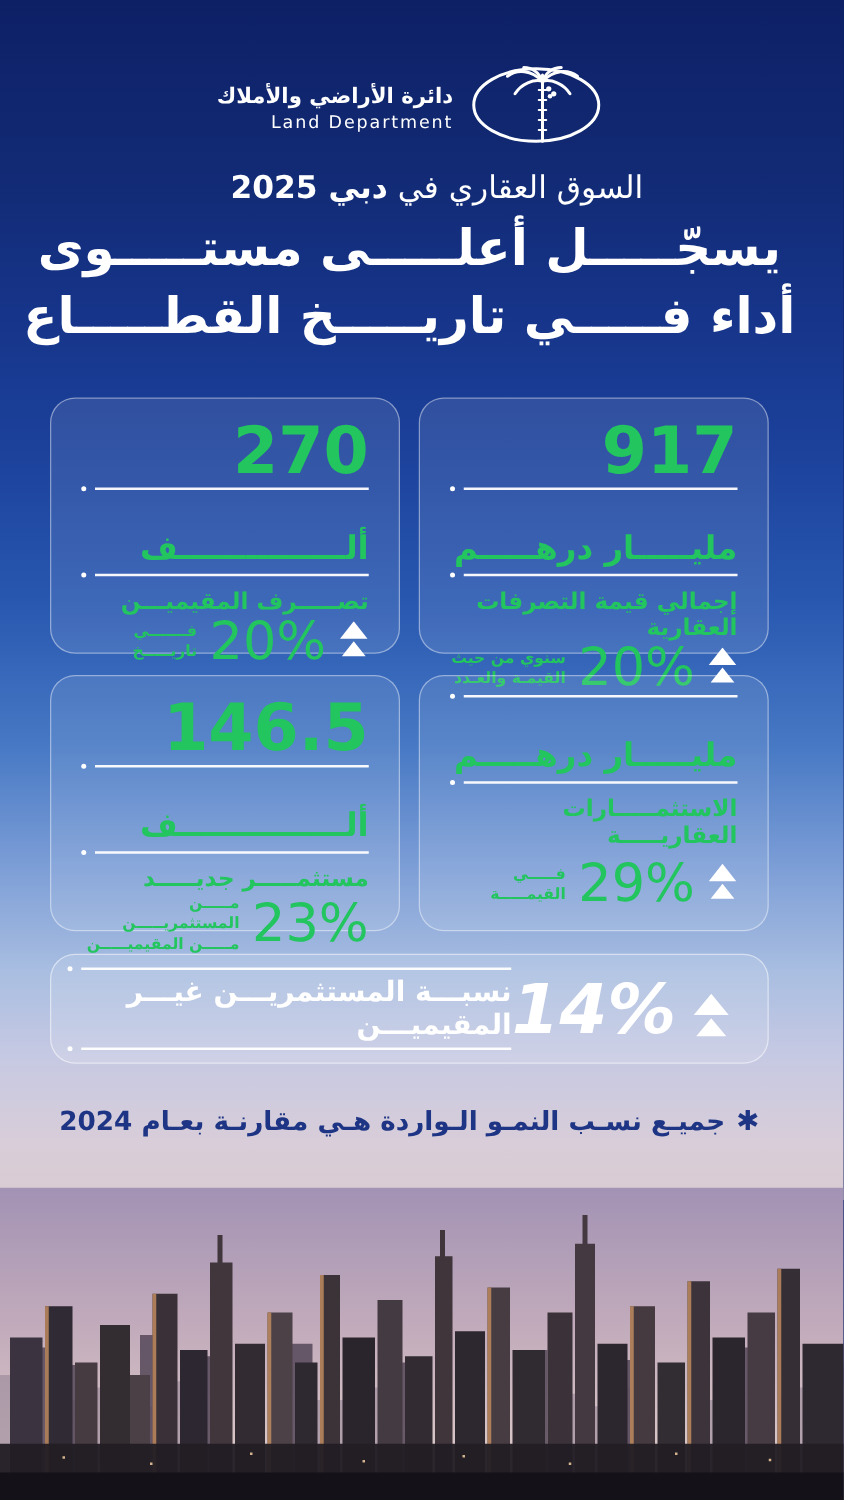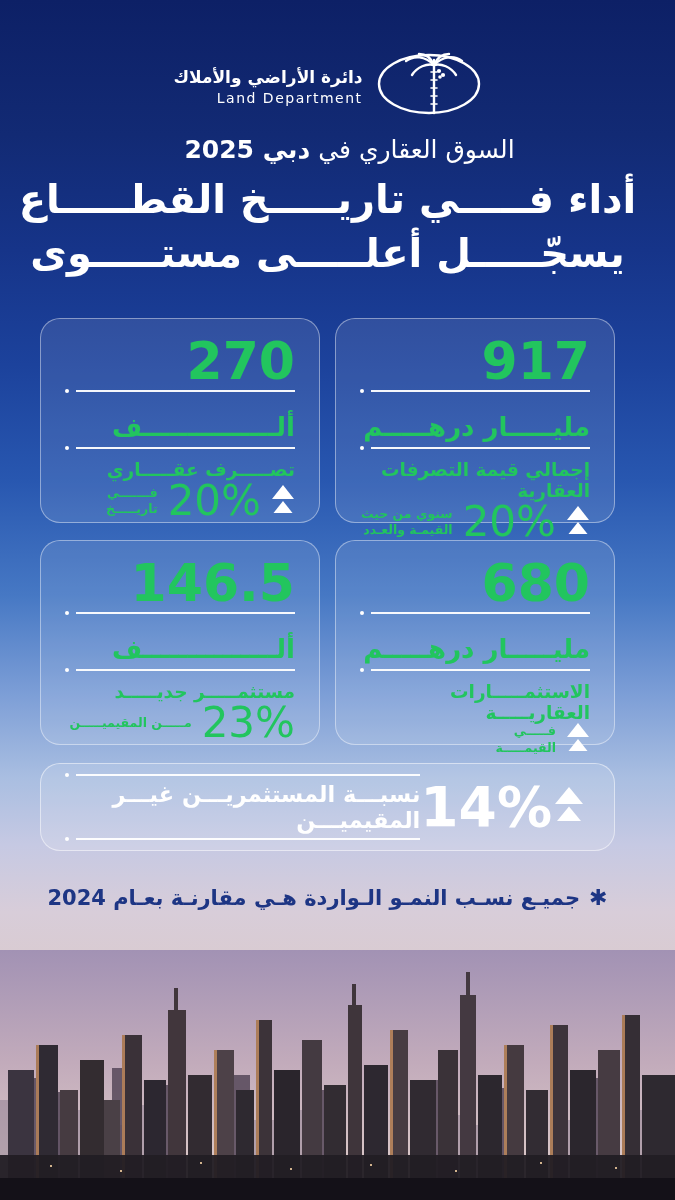--- a/index.html
+++ b/index.html
@@ -43,36 +43,36 @@
     background:rgba(255,255,255,0.10);
     border:1.5px solid rgba(255,255,255,0.42);
     padding:14px 24px 16px; color:#22c55e;
     display:flex; flex-direction:column;
   }
   .card-number { text-align:right; font-size:52px; font-weight:800; line-height:1.08; }
   .card-number .ltr { direction:ltr; unicode-bidi:isolate; }
   .decor { direction:ltr; display:flex; align-items:center; gap:7px; }
   .decor .dot { width:4px; height:4px; border-radius:50%; background:#fff; flex:0 0 auto; }
   .decor .line { flex:1; height:1.6px; background:rgba(255,255,255,0.95); }
-  .unit-text { text-align:right; font-size:26px; font-weight:800; padding:19px 0 4px; }
+  .unit-text { text-align:right; font-size:26px; font-weight:800; padding:7px 0 4px;margin-top:24px; }
   .card-desc { margin-top:9px; text-align:right; font-size:18.5px; font-weight:700; }
   .growth { margin-top:auto; display:flex; align-items:center; justify-content:flex-start; gap:10px; }
   .growth-pct { font-size:42px; font-weight:400; direction:ltr; unicode-bidi:isolate; line-height:1; }
   .growth-note { font-size:12.5px; font-weight:700; line-height:1.3; text-align:right; }
   .arrow-up svg { display:block; }
 
   
   .wide-card {
     direction:rtl; margin:18px 40px 0; height:88px; border-radius:20px;
     background:rgba(255,255,255,0.13);
     border:1.5px solid rgba(255,255,255,0.50);
     display:flex; align-items:center; justify-content:space-between;
     padding:0 30px 0 48px; color:#fff;
   }
-  .value-group { display:flex; align-items:center; gap:2px; }
+  .value-group { display:flex; align-items:flex-end; gap:13px;font-style:italic; }
   .wide-pct { font-size:55px; font-weight:800; direction:ltr; unicode-bidi:isolate; line-height:1; }
   .label-block { min-width:355px; }
   .wide-label { text-align:right; font-size:22.5px; font-weight:800; padding:4px 0; }
 
   
   .footnote {
     direction:rtl; margin-top:34px; text-align:center;
     color:#1d3584; font-weight:800; font-size:21px;
   }
   .footnote .marker { font-size:22px; margin-left:9px; }
@@ -110,22 +110,22 @@
       </svg>
     </span>
   </div>
 
   <div class="subtitle">
     <span>السوق العقاري في</span>
     <span class="bold">دبي 2025</span>
   </div>
 
   <div class="headline">
+    <div>يسجّـــــل أعلـــــى مستـــــوى</div>
     <div>أداء فـــــي تاريـــــخ القطـــــاع</div>
-    <div>يسجّـــــل أعلـــــى مستـــــوى</div>
   </div>
 
   <div class="cards">
 
     <div class="card">
       <div class="card-number">
         <span class="ltr">917</span>
       </div>
       <div class="unit-block">
         <div class="decor">
@@ -162,59 +162,57 @@
         <div class="decor">
             <span class="dot"></span>
             <span class="line"></span>
           </div>
         <div class="unit-text">ألـــــــــــــــف</div>
         <div class="decor">
             <span class="dot"></span>
             <span class="line"></span>
           </div>
       </div>
-      <div class="card-desc">تصـــــرف عقـــــاري</div>
+      <div class="card-desc">تصـــــرف المقيميـــن</div>
       <div class="growth">
         <span class="arrow-up">
           <svg width="24" height="33" viewBox="0 0 24 33" fill="#fff">
             <path d="M12 0 L23 14 H1 Z"></path>
               <path d="M12 16 L21.5 28 H2.5 Z"></path>
           </svg>
         </span>
         <span class="growth-pct">20%</span>
         <span class="growth-note">
           <div>فـــــــي</div>
           <div>تاريـــــخ</div>
         </span>
       </div>
     </div>
 
     <div class="card">
-      <div class="card-number">
-        <span class="ltr">680</span>
-      </div>
       <div class="unit-block">
         <div class="decor">
             <span class="dot"></span>
             <span class="line"></span>
           </div>
         <div class="unit-text">مليـــــار درهـــــم</div>
         <div class="decor">
             <span class="dot"></span>
             <span class="line"></span>
           </div>
       </div>
       <div class="card-desc">الاستثمـــــارات العقاريـــــة</div>
       <div class="growth">
         <span class="arrow-up">
           <svg width="24" height="33" viewBox="0 0 24 33" fill="#fff">
             <path d="M12 0 L23 14 H1 Z"></path>
               <path d="M12 16 L21.5 28 H2.5 Z"></path>
           </svg>
         </span>
+        <span class="growth-pct">29%</span>
         <span class="growth-note">
           <div>فـــــي</div>
           <div>القيمـــــة</div>
         </span>
       </div>
     </div>
 
     <div class="card">
       <div class="card-number">
         <span class="ltr">146.5</span>
@@ -227,20 +225,21 @@
         <div class="unit-text">ألـــــــــــــــف</div>
         <div class="decor">
             <span class="dot"></span>
             <span class="line"></span>
           </div>
       </div>
       <div class="card-desc">مستثمـــــر جديـــــد</div>
       <div class="growth">
         <span class="growth-pct">23%</span>
         <span class="growth-note">
+          <div>مـــــن المستثمريـــــن</div>
           <div>مـــــن المقيميـــــن</div>
         </span>
       </div>
     </div>
   </div>
 
   <div class="wide-card">
     <div class="value-group">
       <span class="arrow-up">
         <svg width="30" height="40" viewBox="0 0 30 40" fill="#fff">

